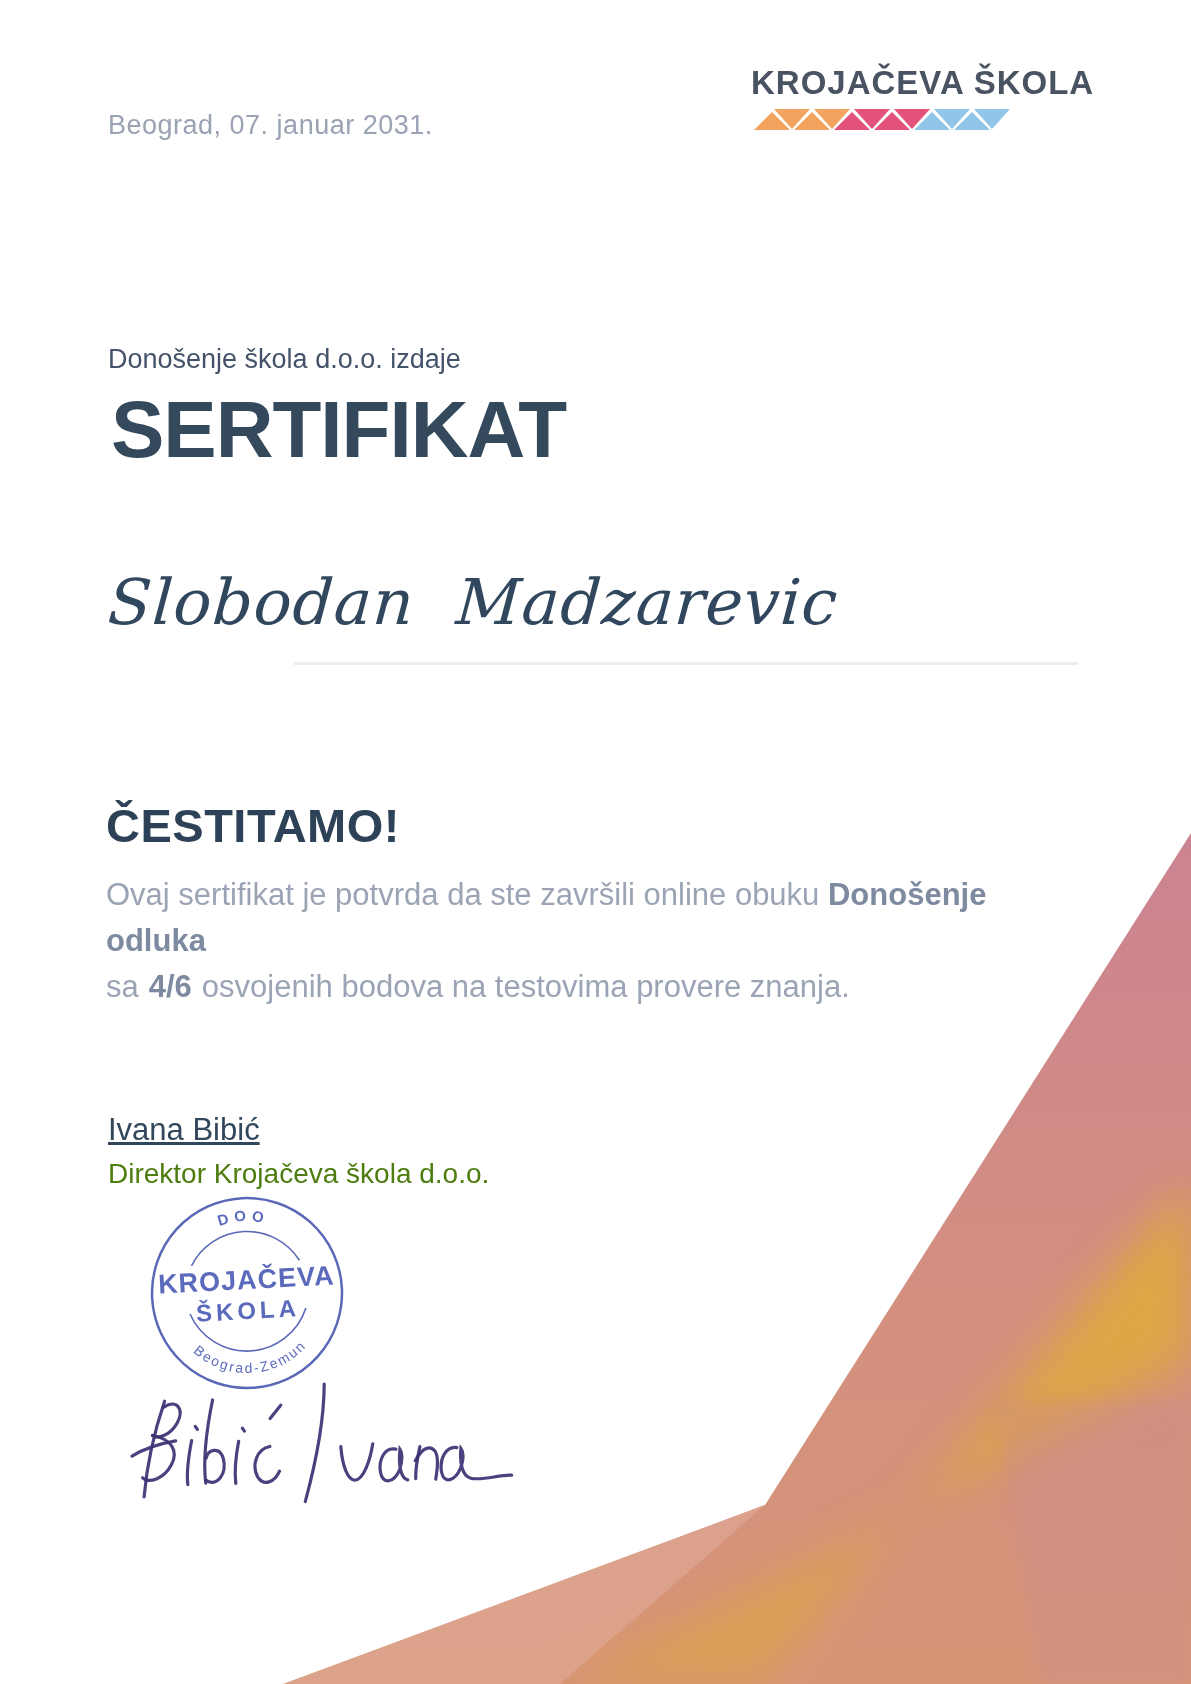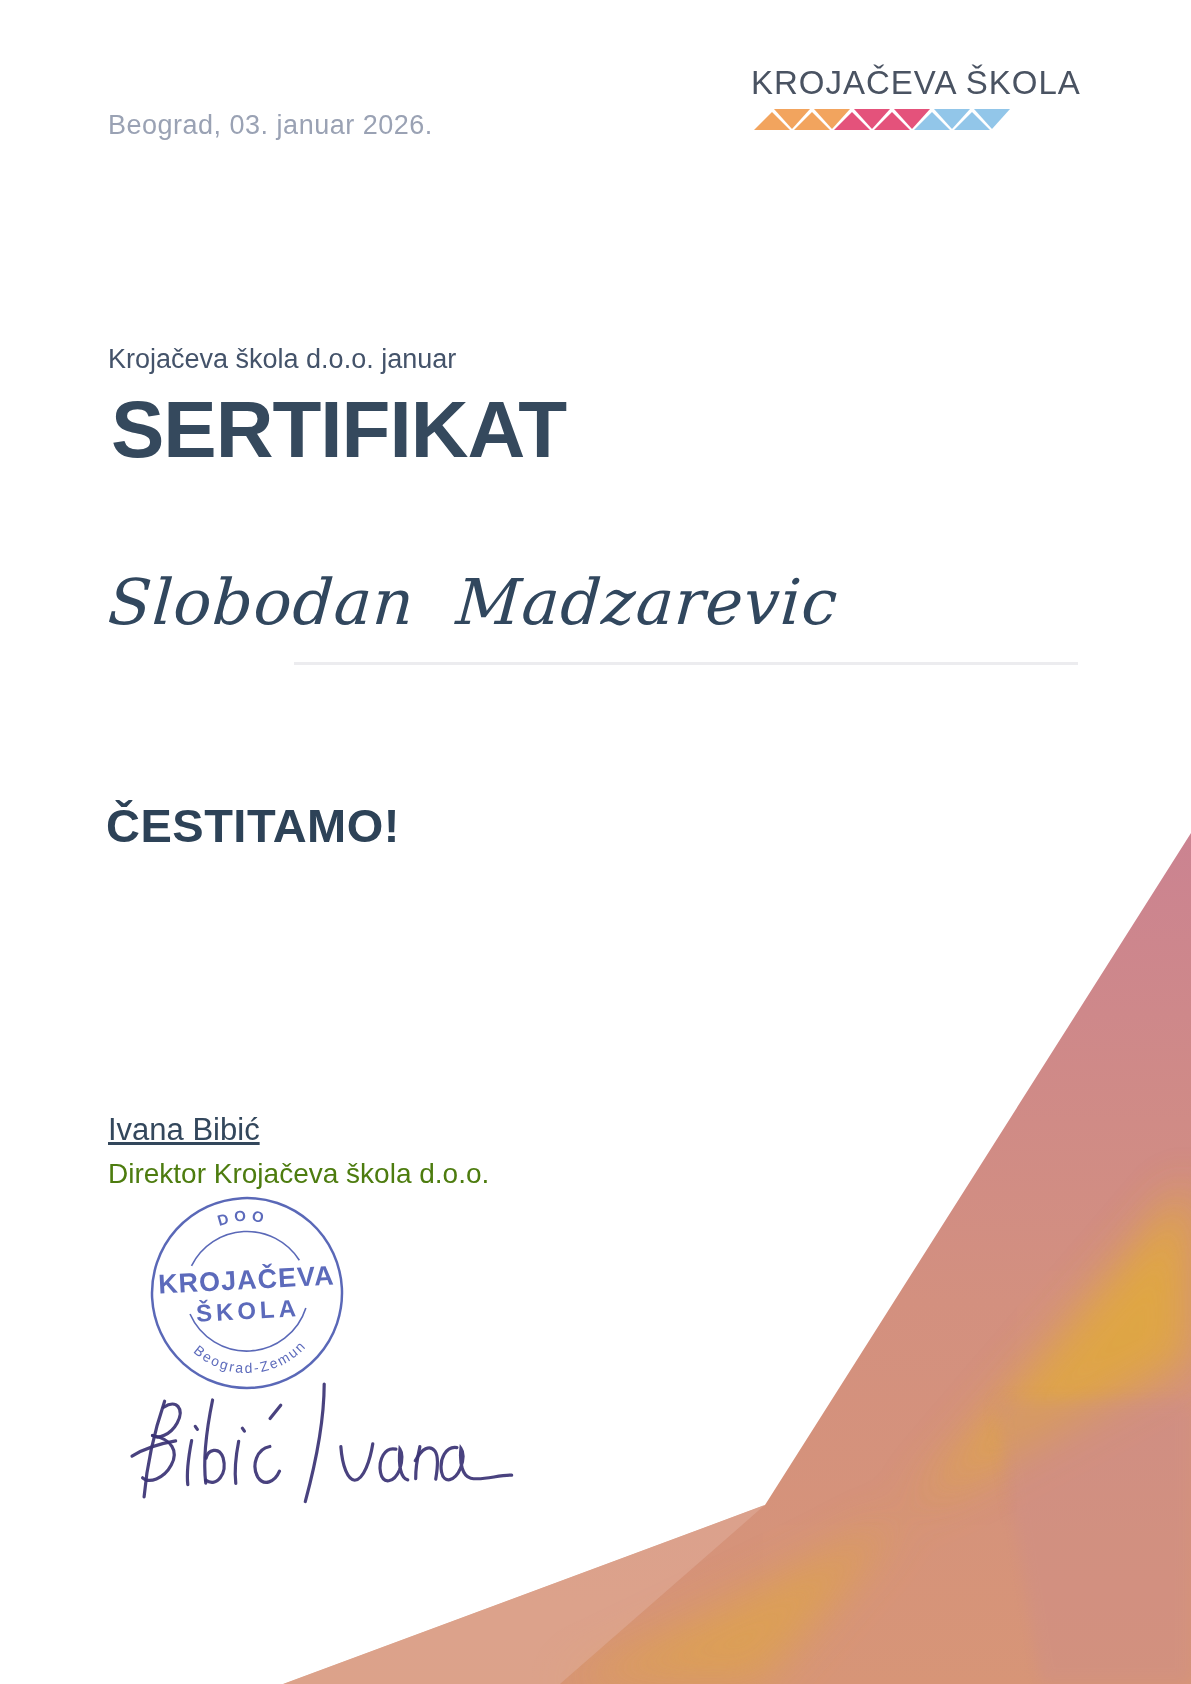--- a/index.html
+++ b/index.html
@@ -8,21 +8,21 @@
     font-family:"Liberation Sans",sans-serif;
     background:#ffffff;
     overflow:hidden;
   }
   .page{position:relative;width:1191px;height:1684px;background:#fff;}
   .page > *{position:absolute;z-index:1;}
   .deco{left:0;top:0;z-index:0;}
 
   .date{left:108px;top:110px;font-size:27px;color:#9aa2b4;letter-spacing:.5px;}
 
-  .logo-text{left:751px;top:64px;font-size:33px;color:#4a5362;letter-spacing:1px;font-weight:400;}
+  .logo-text{left:751px;top:64px;font-size:33px;color:#4a5362;letter-spacing:1px;font-weight:700;}
   .logo-band{left:753px;top:109px;}
 
   .issuer-line{left:108px;top:344px;font-size:27px;color:#44536a;}
   .main-title{
     left:103px;top:376px;margin:8px;
     font-size:80px;font-weight:700;letter-spacing:-1px;
     color:#35495d;
   }
 
   .recipient-name{
@@ -86,45 +86,49 @@
       </filter>
     </defs>
     <polygon points="1191,833 765,1505 283,1684 1191,1684" fill="url(#gMain)"></polygon>
     <g clip-path="url(#clipMain)">
       <polygon points="1191,1180 1191,1360 830,1555 560,1684 760,1684" fill="url(#gGold)" opacity="0.92" filter="url(#soft)"></polygon>
       <polygon points="765,1505 283,1684 560,1684" fill="#E2B09E" opacity="0.5"></polygon>
       <polygon points="995,1400 1040,1684 1191,1684 1191,1400" fill="#C98A90" opacity="0.3" filter="url(#soft2)"></polygon>
     </g>
   </svg>
 
-  <div class="date">Beograd, 03. januar 2026.</div>
+  <div class="date">Beograd, 07. januar 2031.</div>
 
   <div class="logo-text">KROJAČEVA ŠKOLA</div>
   <svg class="logo-band" width="258" height="22" viewBox="0 0 258 22">
     <polygon class="tri-o" points="1,21 37,21 19,3"></polygon>
     <polygon class="tri-o" points="21,0 57,0 39,20"></polygon>
     <polygon class="tri-o" points="41,21 77,21 59,3"></polygon>
     <polygon class="tri-o" points="61,0 97,0 79,20"></polygon>
     <polygon class="tri-p" points="81,21 117,21 99,3"></polygon>
     <polygon class="tri-p" points="101,0 137,0 119,20"></polygon>
     <polygon class="tri-p" points="121,21 157,21 139,3"></polygon>
     <polygon class="tri-p" points="141,0 177,0 159,20"></polygon>
     <polygon class="tri-b" points="161,21 197,21 179,3"></polygon>
     <polygon class="tri-b" points="181,0 217,0 199,20"></polygon>
     <polygon class="tri-b" points="201,21 237,21 219,3"></polygon>
     <polygon class="tri-b" points="221,0 257,0 239,20"></polygon>
   </svg>
 
-  <div class="issuer-line">Krojačeva škola d.o.o. januar</div>
+  <div class="issuer-line">Donošenje škola d.o.o. izdaje</div>
   <h1 class="main-title">SERTIFIKAT</h1>
 
   <div class="recipient-name">Slobodan  Madzarevic</div>
   <div class="recipient-line"></div>
 
   <h2 class="congrats-heading">ČESTITAMO!</h2>
+  <p class="congrats-body">
+    <span>Ovaj sertifikat je potvrda da ste završili online obuku </span><span class="b">Donošenje odluka</span><br>
+    <span>sa</span><span class="b score">4/6</span><span>osvojenih bodova na testovima provere znanja.</span>
+  </p>
 
   <div class="signatory-name">Ivana Bibić</div>
   <div class="signatory-title">Direktor Krojačeva škola d.o.o.</div>
 
   <svg class="stamp" width="220" height="220" viewBox="0 0 220 220">
     <defs>
       <path id="stampTopArc" d="M 38,110 A 72 72 0 0 1 182,110" fill="none"></path>
       <path id="stampBottomArc" d="M 30,110 A 80 80 0 0 0 190,110" fill="none"></path>
     </defs>
     <circle class="ring" cx="110" cy="110" r="95" stroke-width="2.5"></circle>

